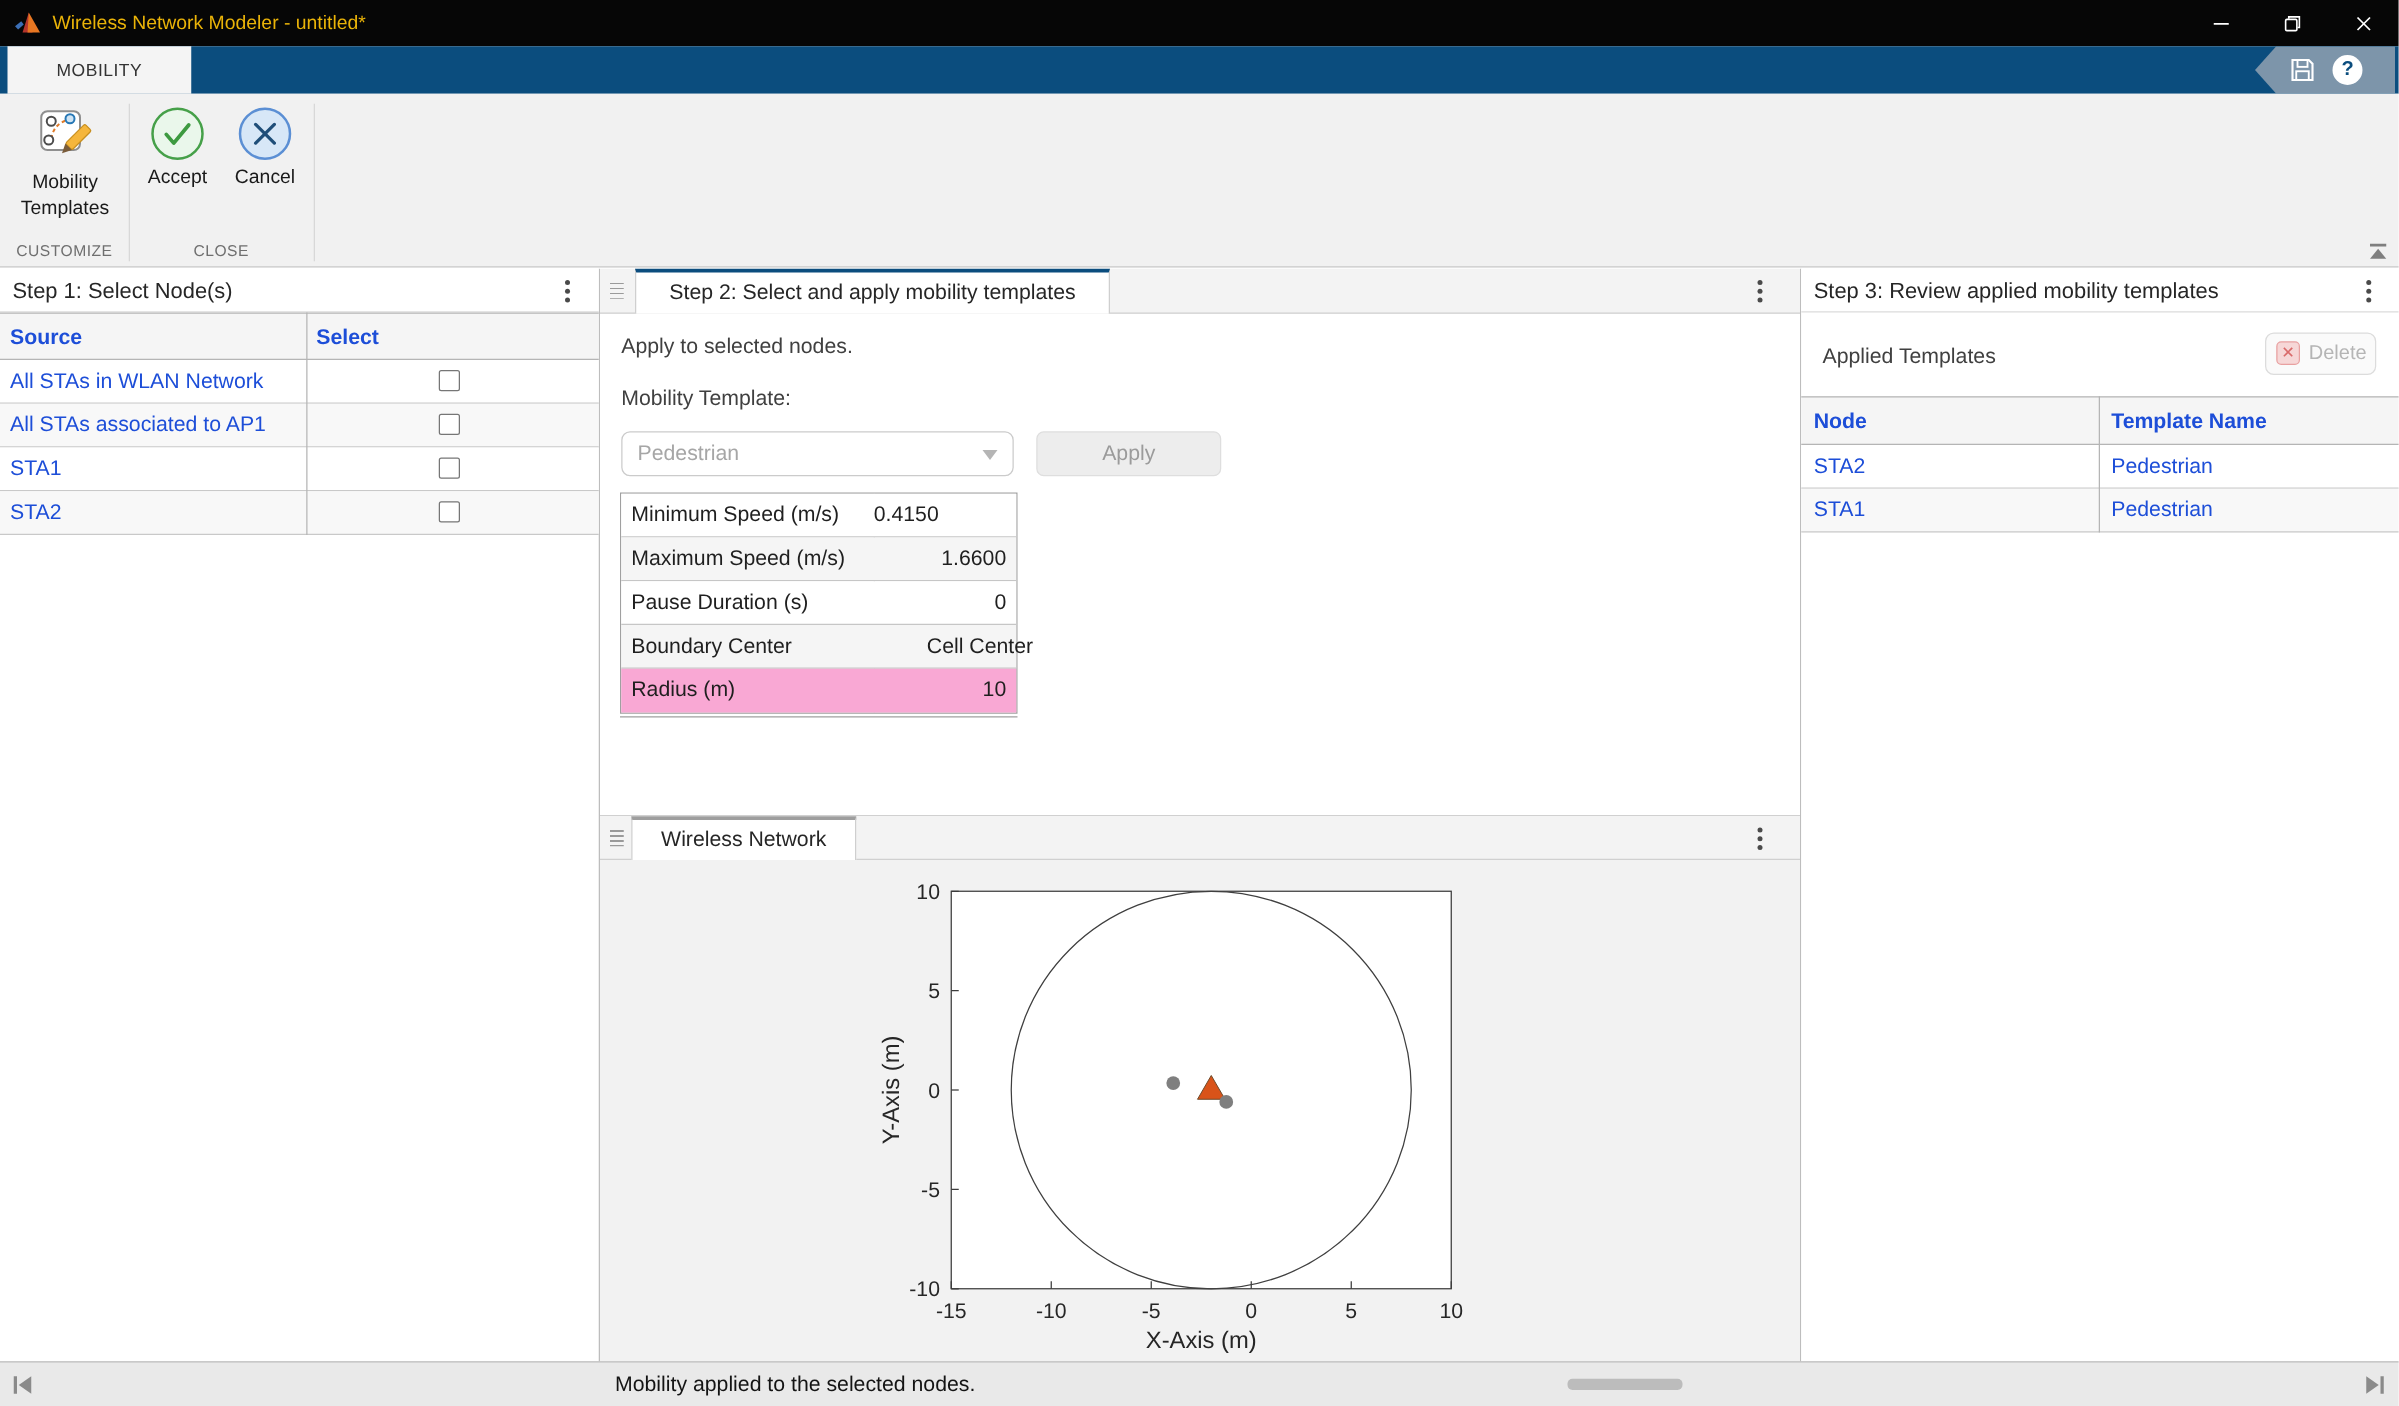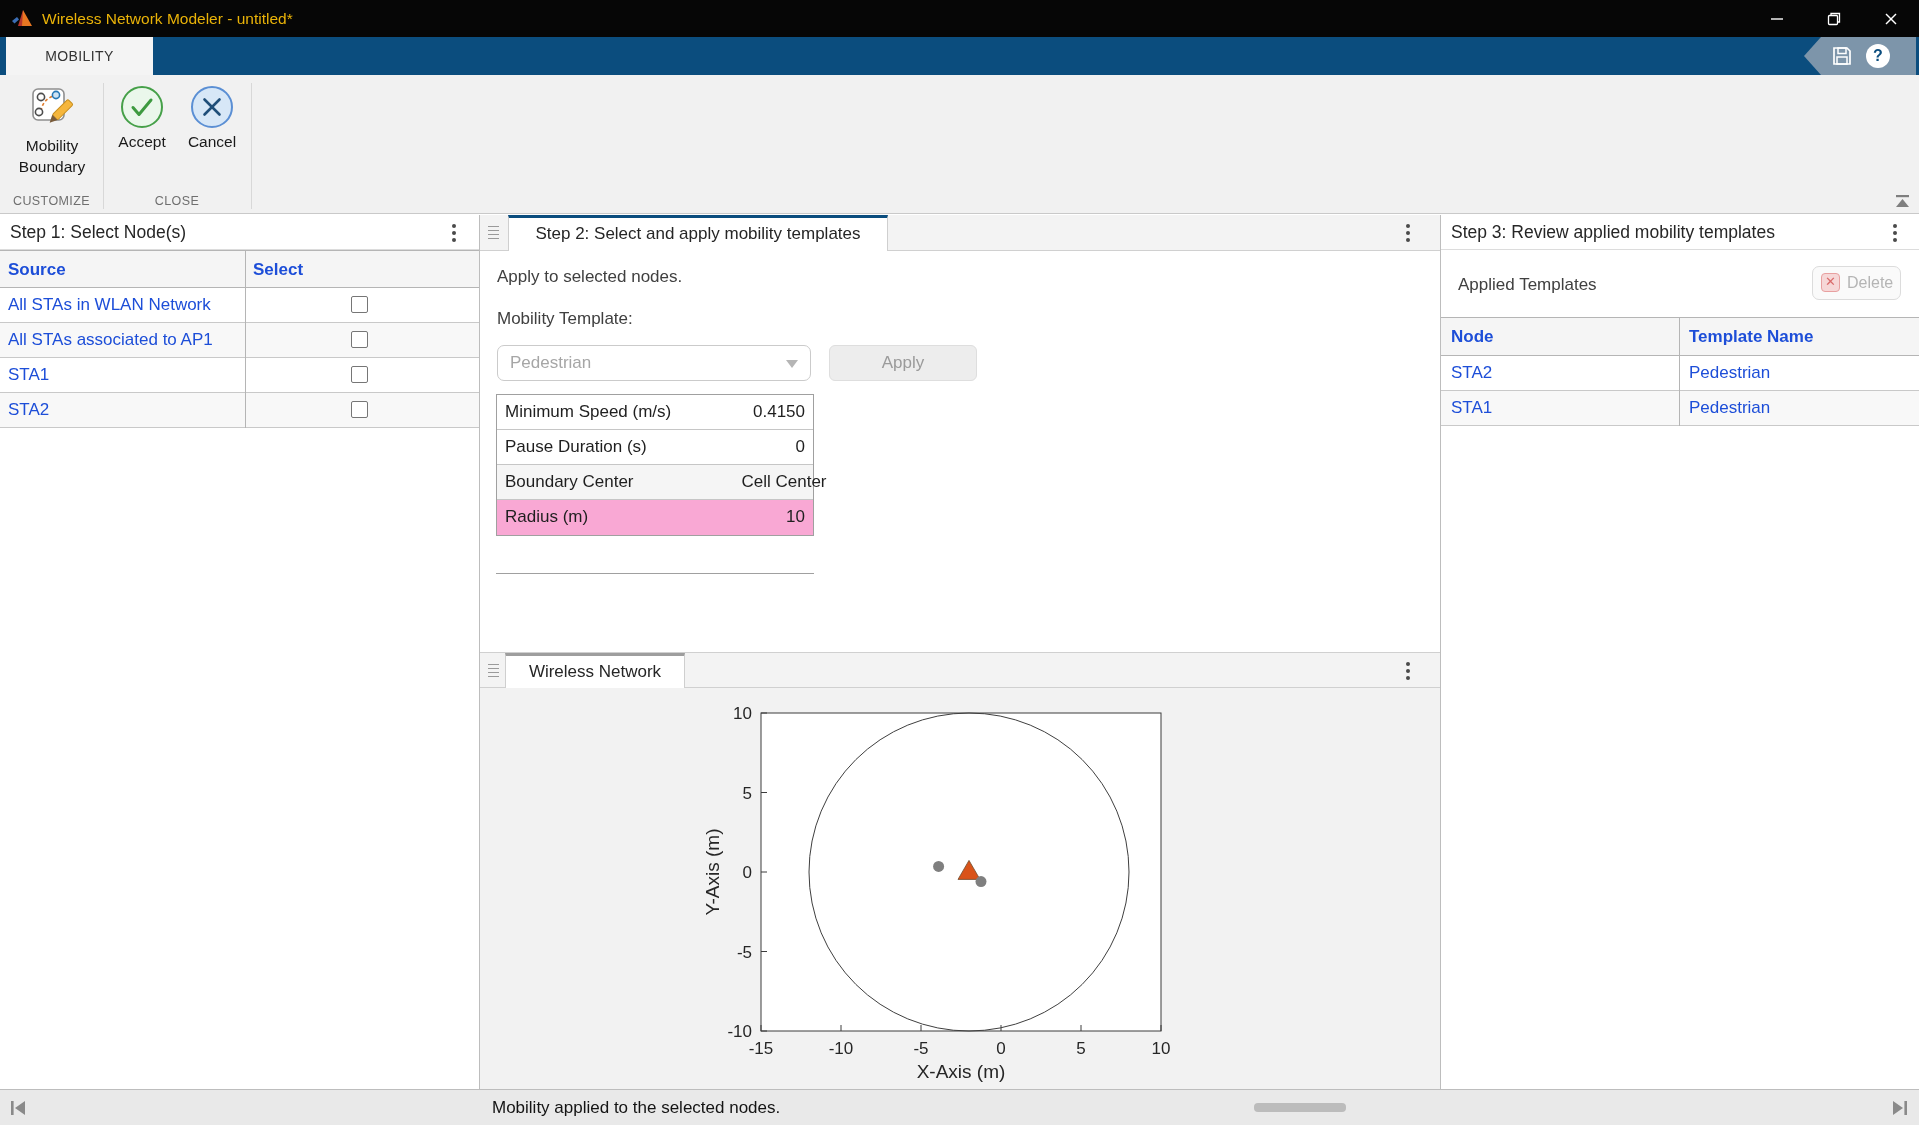--- a/index.html
+++ b/index.html
@@ -141,21 +141,21 @@
         <circle cx="12" cy="12" r="3.6" fill="#fff" stroke="#4d4d4d" stroke-width="1.6"></circle>
         <circle cx="27" cy="10" r="3.6" fill="#cfe4f4" stroke="#2878b5" stroke-width="1.6"></circle>
         <circle cx="10" cy="27" r="3.6" fill="#fff" stroke="#4d4d4d" stroke-width="1.6"></circle>
         <g transform="rotate(45 30 28)">
           <rect x="26.5" y="12" width="7.5" height="22" rx="1.5" fill="#f5b63c" stroke="#c88f1f" stroke-width="1"></rect>
           <polygon points="26.5,34 34,34 30.2,41.5" fill="#7a5c3a"></polygon>
         </g>
       </svg>
       <div class="rlbl">
         <div>Mobility</div>
-        <div>Boundary</div>
+        <div>Templates</div>
       </div>
     </div>
     <div class="rsep" style="left:103px;"></div>
     <div class="rbtn" style="left:107px;width:70px;">
       <svg class="ric" width="44" height="44" viewBox="0 0 44 44">
         <circle cx="22" cy="22" r="20" fill="#eaf7eb" stroke="#46a049" stroke-width="2"></circle>
         <path d="M13 22.5 L19 29.5 L31 15" fill="none" stroke="#3d9a40" stroke-width="3" stroke-linecap="round" stroke-linejoin="round"></path>
       </svg>
       <div class="rlbl">Accept</div>
     </div>
@@ -222,21 +222,25 @@
       <div class="dropdown" style="left:17px;top:130px;">
         <span class="val">Pedestrian</span>
         <span class="arrow"></span>
       </div>
       <div class="applybtn" style="left:349px;top:130px;">Apply</div>
 
       <div class="ptable" style="left:16px;top:179px;" id="params-table">
         <div class="pcoldiv"></div>
       <div class="prow" style="background: rgb(255, 255, 255);">
             <div class="pname">Minimum Speed (m/s)</div>
-            <div class="pval" style="text-align: right; padding-right: 8px; padding-left: 0px;">0.4150</div>
+            <div class="pval" style="padding-right: 8px; padding-left: 0px;">0.4150</div>
+          </div>
+          <div class="prow" style="background: rgb(245, 245, 245);">
+            <div class="pname">Maximum Speed (m/s)</div>
+            <div class="pval" style="text-align: right; padding-right: 8px; padding-left: 0px;">1.6600</div>
           </div>
           <div class="prow" style="background: rgb(255, 255, 255);">
             <div class="pname">Pause Duration (s)</div>
             <div class="pval" style="text-align: right; padding-right: 8px; padding-left: 0px;">0</div>
           </div>
           <div class="prow" style="background: rgb(245, 245, 245);">
             <div class="pname">Boundary Center</div>
             <div class="pval" style="text-align: center; padding-right: 0px; padding-left: 8px; margin-left: 24px;">Cell Center</div>
           </div>
           <div class="prow" style="background: #f9a8d4;">

